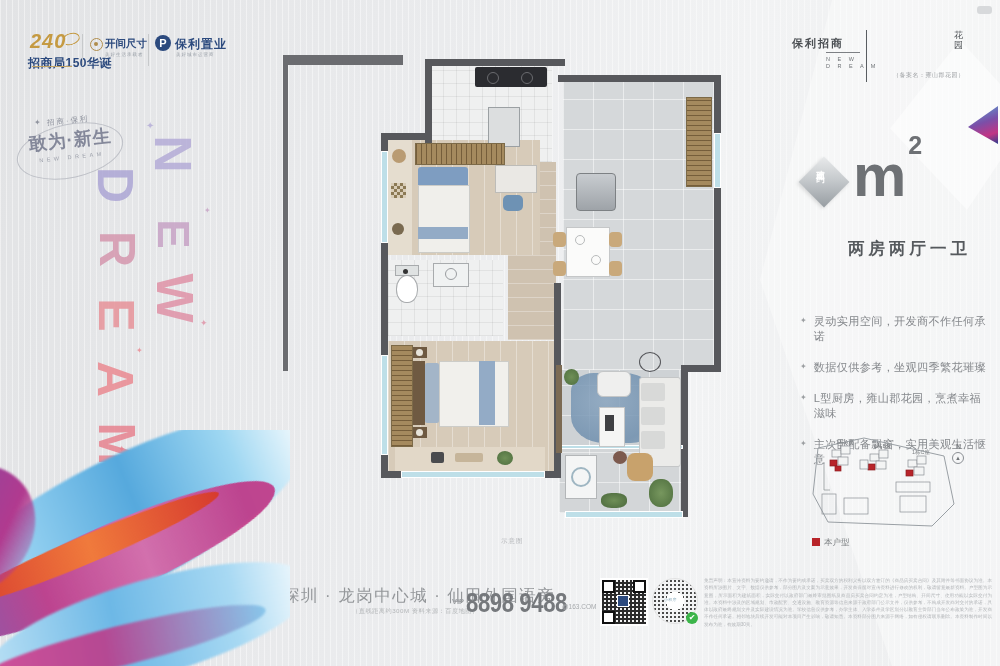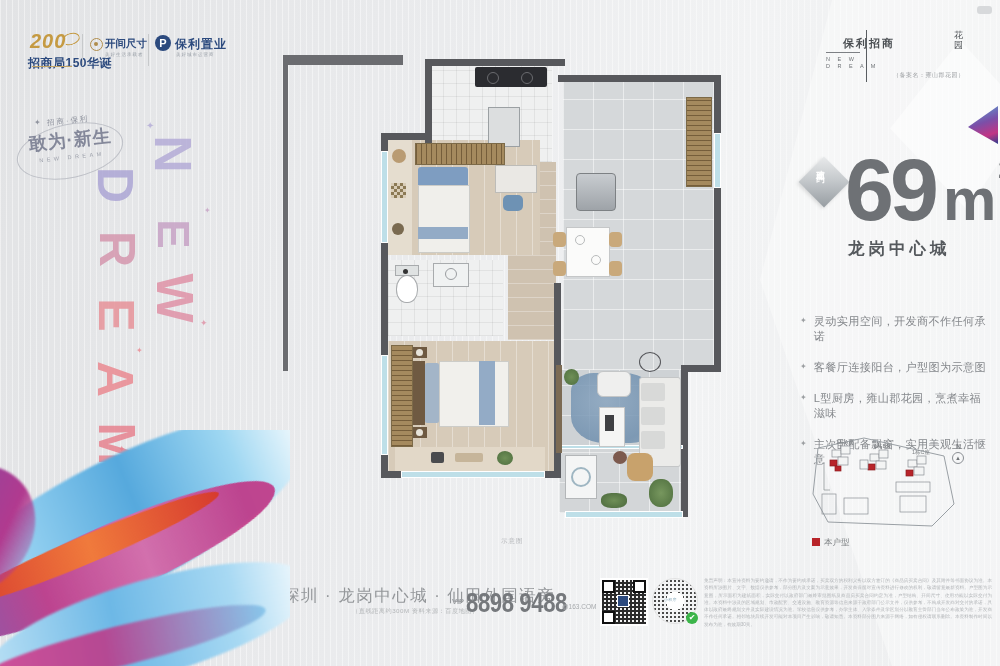--- a/index.html
+++ b/index.html
@@ -53,21 +53,21 @@
     repeating-linear-gradient(0deg,rgba(255,255,255,.5) 0 1px,transparent 1px 30px),
     repeating-linear-gradient(90deg,rgba(255,255,255,.5) 0 1px,transparent 1px 30px);}
   .tile-sm{background-color:#eff0f0;background-image:
     repeating-linear-gradient(0deg,rgba(0,0,0,.06) 0 1px,transparent 1px 13px),
     repeating-linear-gradient(90deg,rgba(0,0,0,.06) 0 1px,transparent 1px 13px);}
   .wood{background-color:#d7cbb9;background-image:repeating-linear-gradient(90deg,rgba(255,255,255,.35) 0 1px,transparent 1px 16px);}
   .wood2{background-color:#cfc2b0;background-image:repeating-linear-gradient(0deg,rgba(255,255,255,.3) 0 1px,transparent 1px 14px);}
   .hatch{background-color:#a58a5e;background-image:repeating-linear-gradient(90deg,rgba(60,40,15,.45) 0 1px,transparent 1px 5px);}
   .hatchv{background-color:#a58a5e;background-image:repeating-linear-gradient(0deg,rgba(60,40,15,.45) 0 1px,transparent 1px 5px);}
   
-  .co-brand{left:843px;top:36px;font-size:11px;font-weight:700;color:#4b4f53;letter-spacing:2px;}
+  .co-brand{left:792px;top:36px;font-size:11px;font-weight:700;color:#4b4f53;letter-spacing:2px;}
   .co-line{left:826px;top:52px;width:34px;height:1px;background:#7d8084;}
   .co-sub{left:826px;top:56px;font-size:5.5px;letter-spacing:3px;color:#6e7276;line-height:7px;}
   .mast-div{left:866px;top:30px;width:1px;height:52px;background:#595d61;}
   .mast-name{left:870px;top:28px;font-size:31px;font-weight:500;color:#3d4247;letter-spacing:1px;}
   .mast-suffix{left:953px;top:30px;width:11px;font-size:9px;color:#4b4f53;line-height:10px;text-align:center;}
   .mast-reg{left:893px;top:71px;font-size:6px;color:#9fa2a5;letter-spacing:.5px;}
   
   .dia{left:806px;top:164px;width:36px;height:36px;transform:rotate(45deg);
     background:linear-gradient(135deg,#e8eaeb 0%,#c6cacd 45%,#979da2 100%);box-shadow:0 2px 4px rgba(0,0,0,.12);}
   .dia-txt{left:815px;top:163px;writing-mode:vertical-rl;font-size:8.5px;color:#fff;letter-spacing:2px;font-weight:700;}
@@ -113,21 +113,21 @@
 </head>
 <body>
 
 <div class="poster">
 
   <div class="abs fold1"></div>
   <div class="abs fold2"></div>
   <div class="abs tri-accent"></div>
   <div class="abs pill"></div>
 
-  <div class="abs logo150-num">200</div>
+  <div class="abs logo150-num">240</div>
   <div class="abs logo150-swirl"></div>
   <div class="abs logo150-text">招商局150华诞</div>
   <div class="abs logo150-line"></div>
   <div class="abs lg-div" style="left:82px;"></div>
   <div class="abs cmsk-ico"></div>
   <div class="abs cmsk-dot"></div>
   <div class="abs cmsk-name">开间尺寸</div>
   <div class="abs cmsk-tag">美好生活承载者</div>
   <div class="abs lg-div" style="left:148px;"></div>
   <div class="abs poly-ico">P</div>
@@ -270,34 +270,33 @@
   <div class="abs mast-div"></div>
   <div class="abs mast-suffix">
     <div>花</div>
     <div>园</div>
   </div>
   <div class="abs mast-reg">（备案名：雍山郡花园）</div>
 
   <div class="abs dia"></div>
   <div class="abs dia-txt">建面约</div>
   <div class="abs area-row">
-    <span class="area-val">69</span>
     <span class="area-unit">m</span>
     <span class="area-sup">2</span>
   </div>
-  <div class="abs area-layout">龙岗中心城</div>
+  <div class="abs area-layout">两房两厅一卫</div>
 
   <div class="abs feat">
     <div class="row">
       <span class="bul">✦</span>
       <span class="txt">灵动实用空间，开发商不作任何承诺</span>
     </div>
     <div class="row">
       <span class="bul">✦</span>
-      <span class="txt">客餐厅连接阳台，户型图为示意图</span>
+      <span class="txt">数据仅供参考，坐观四季繁花璀璨</span>
     </div>
     <div class="row">
       <span class="bul">✦</span>
       <span class="txt">L型厨房，雍山郡花园，烹煮幸福滋味</span>
     </div>
     <div class="row">
       <span class="bul">✦</span>
       <span class="txt">主次卧配备飘窗，实用美观生活惬意</span>
     </div>
   </div>

